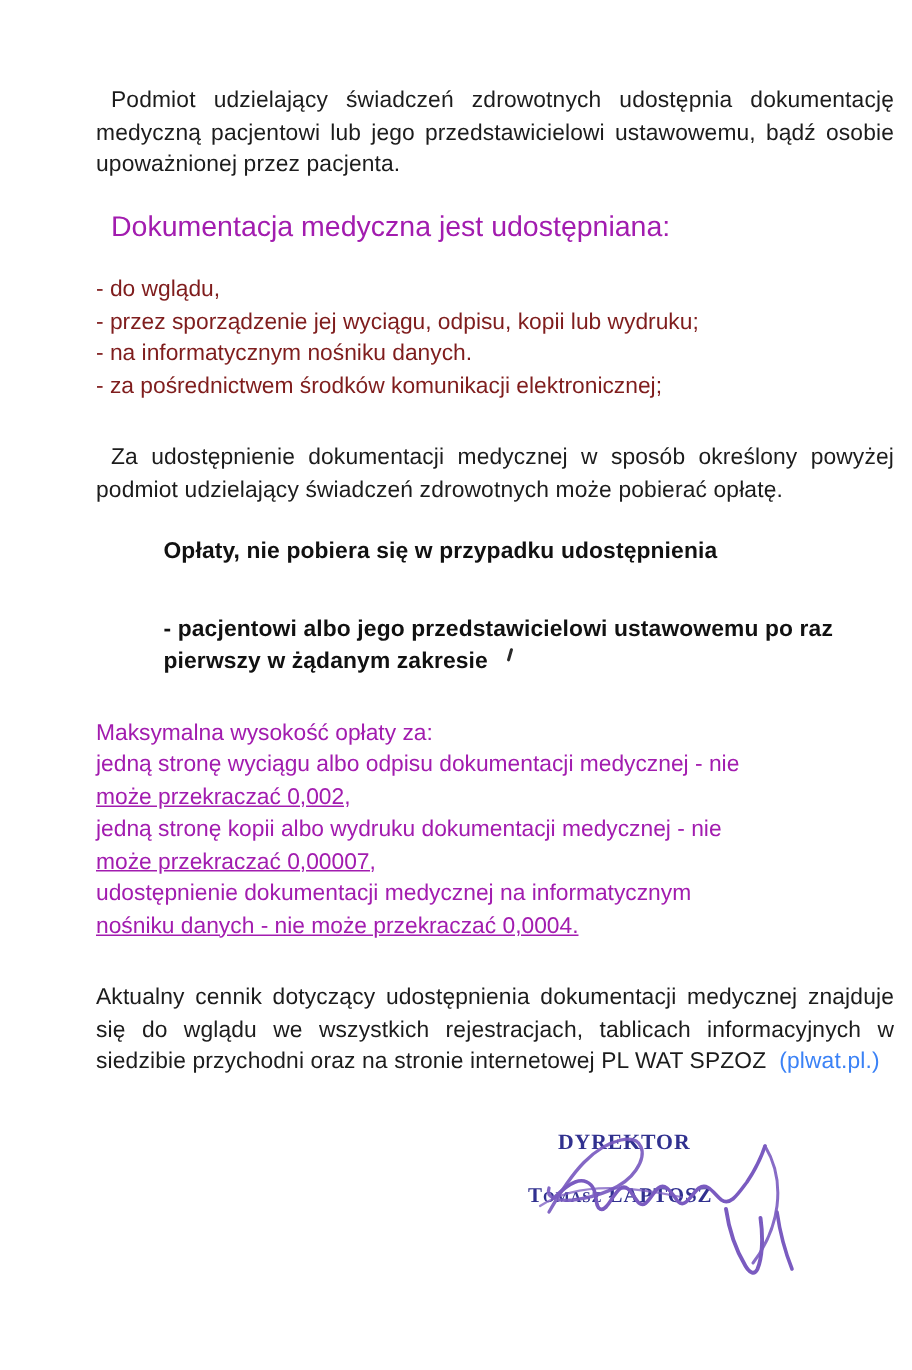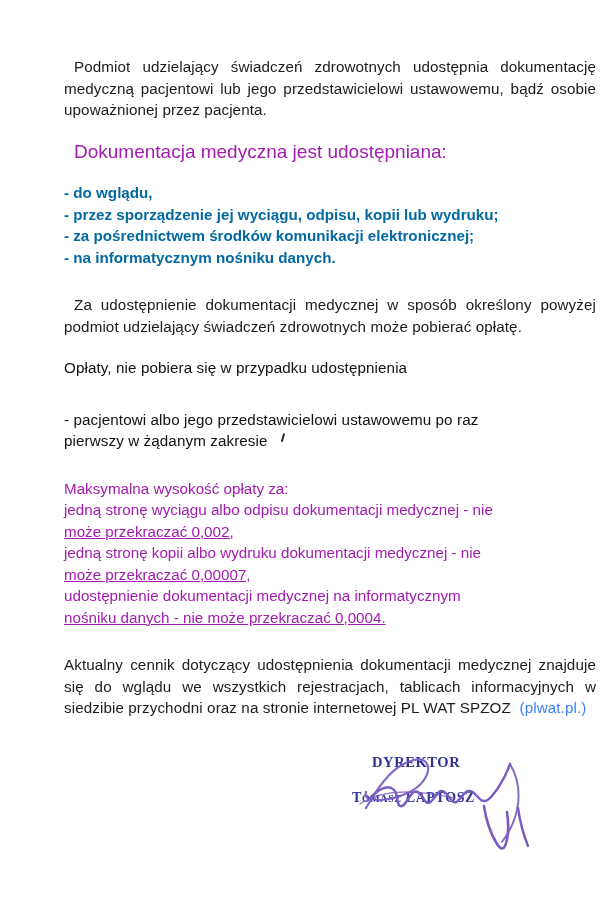--- a/index.html
+++ b/index.html
@@ -57,33 +57,33 @@
   }
 
   .list {
     list-style: none;
     margin: 0;
     padding: 0;
   }
   .list li {
     font-size: 15.2px;
     line-height: 21.5px;
-    color: #0369a1;
+    color: #7f1d1d;
     white-space: nowrap;
+  }
+
+  .bold {
     font-weight: bold;
-  }
-
-  .bold {
-    font-weight: normal;
     font-size: 15.2px;
     line-height: 21.5px;
     color: #111111;
     text-align: justify;
     text-justify: inter-word;
     letter-spacing: 0.1px;
+    margin-left: 45px;
   }
 
   .bold .lastline {
     display: block;
   }
 
   .fees {
     font-size: 15.2px;
     line-height: 21.5px;
     color: #a21caf;
@@ -166,22 +166,22 @@
 
     <div class="gap-md"></div>
 
     <p class="single">Dokumentacja medyczna jest udostępniana:</p>
 
     <div class="gap-md"></div>
 
     <ul class="list">
       <li>- do wglądu,</li>
       <li>- przez sporządzenie jej wyciągu, odpisu, kopii lub wydruku;</li>
+      <li>- na informatycznym nośniku danych.</li>
       <li>- za pośrednictwem środków komunikacji elektronicznej;</li>
-      <li>- na informatycznym nośniku danych.</li>
     </ul>
 
     <div class="gap-lg"></div>
 
     <div class="para indent">
       <span>Za udostępnienie dokumentacji medycznej w sposób określony powyżej podmiot udzielający świadczeń zdrowotnych może</span>
       <span class="lastline">pobierać opłatę.</span>
     </div>
 
     <div class="gap-md"></div>

